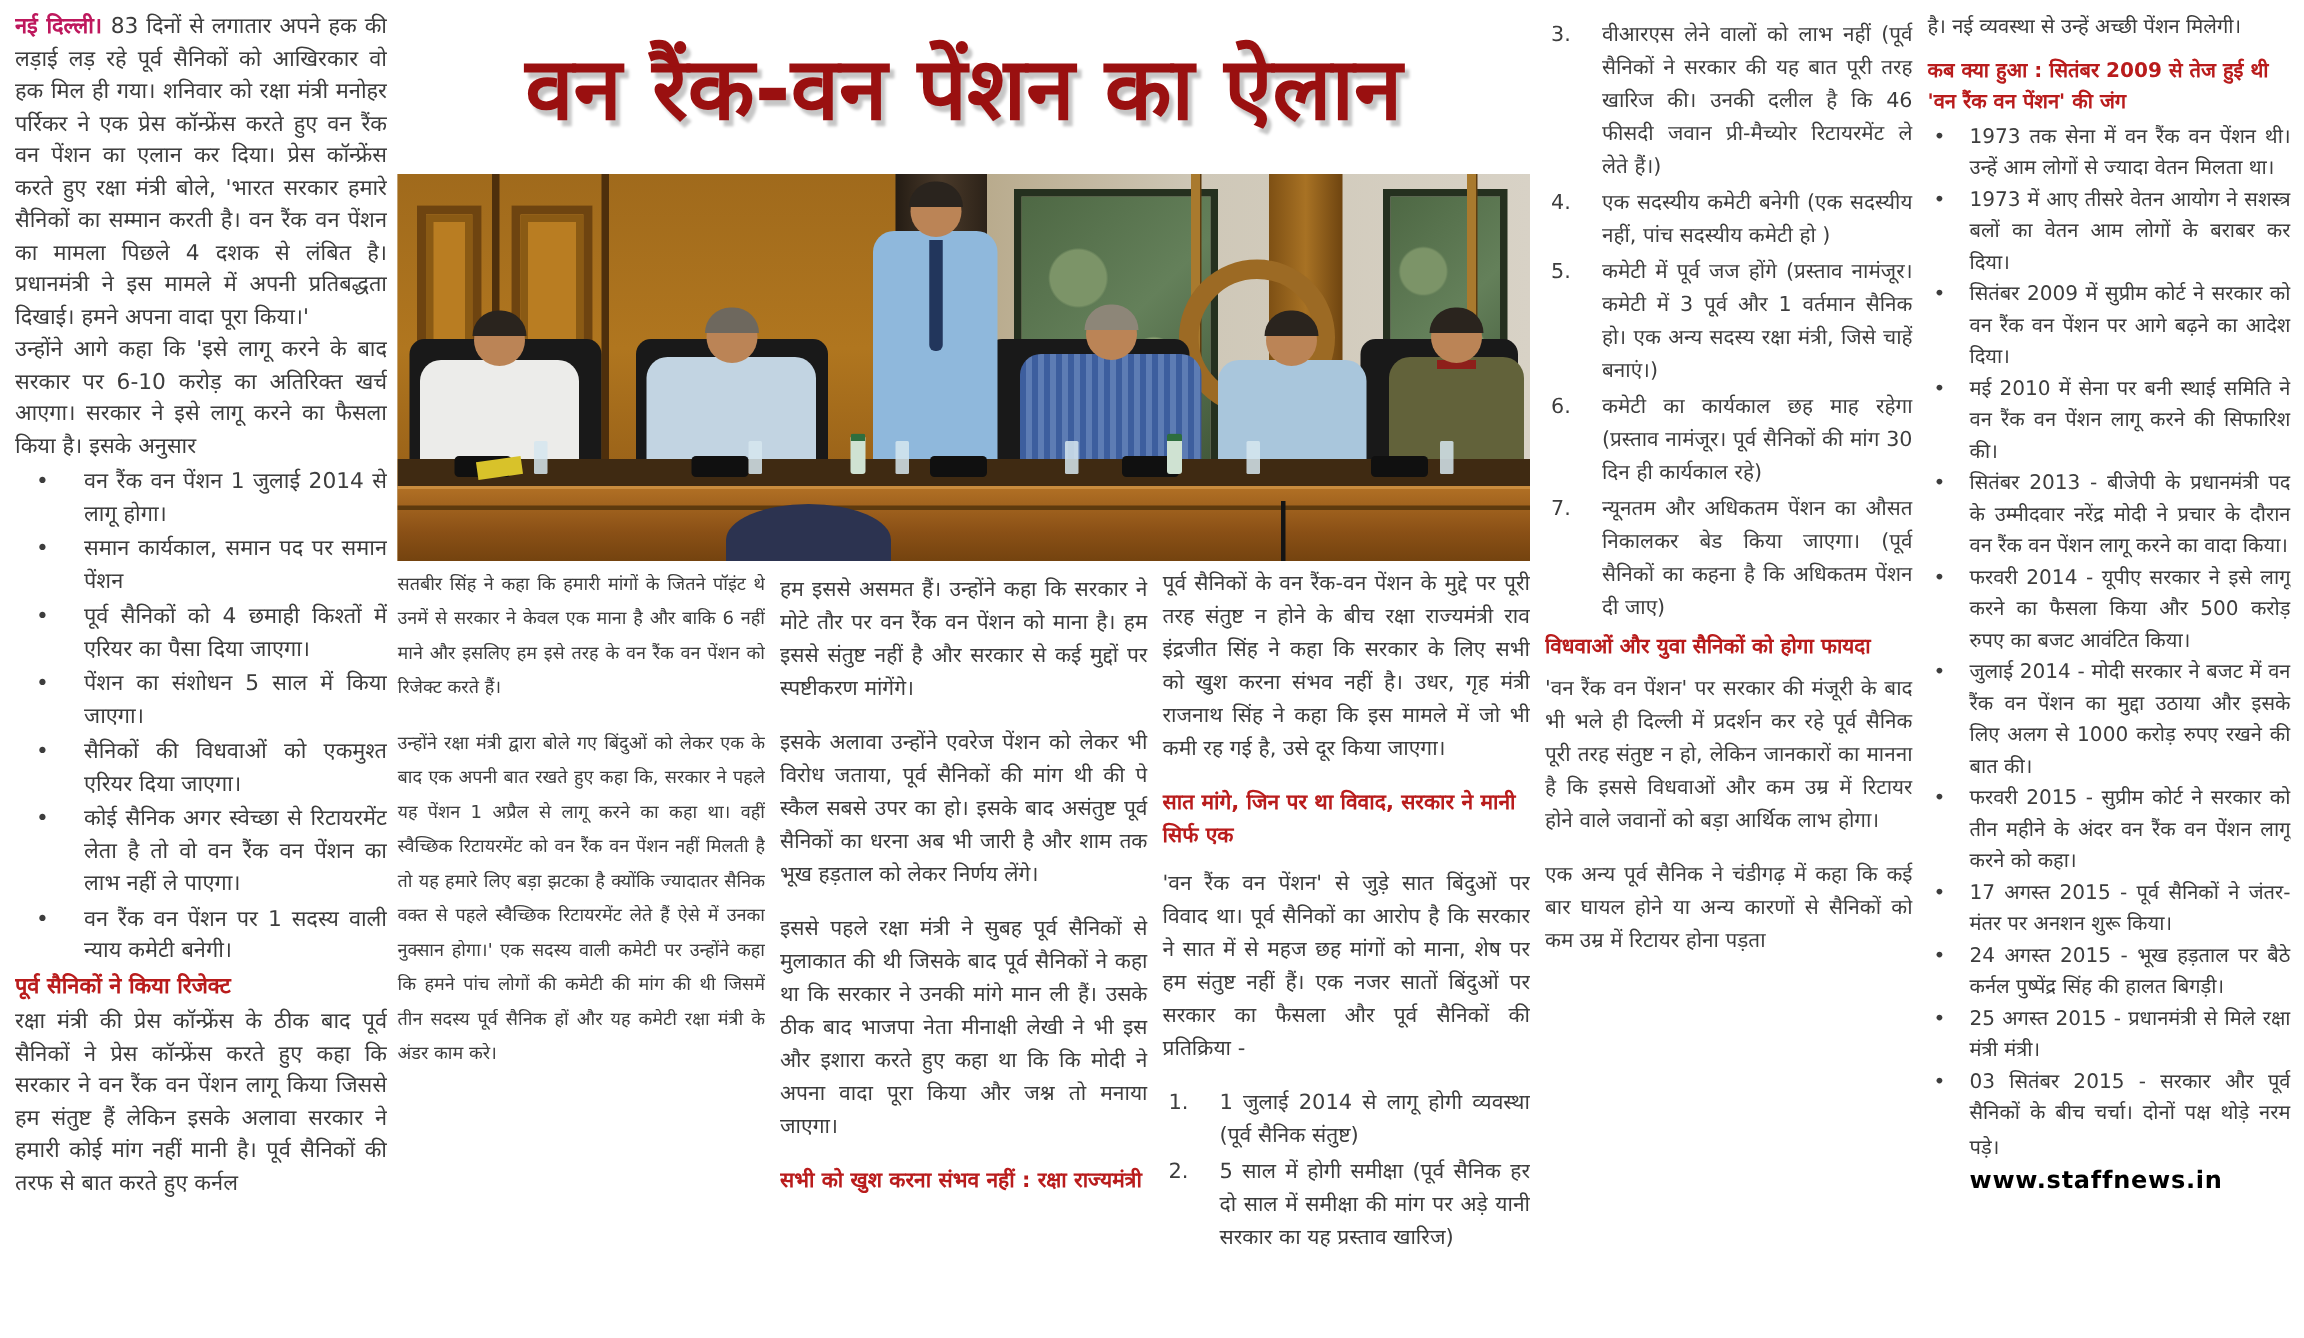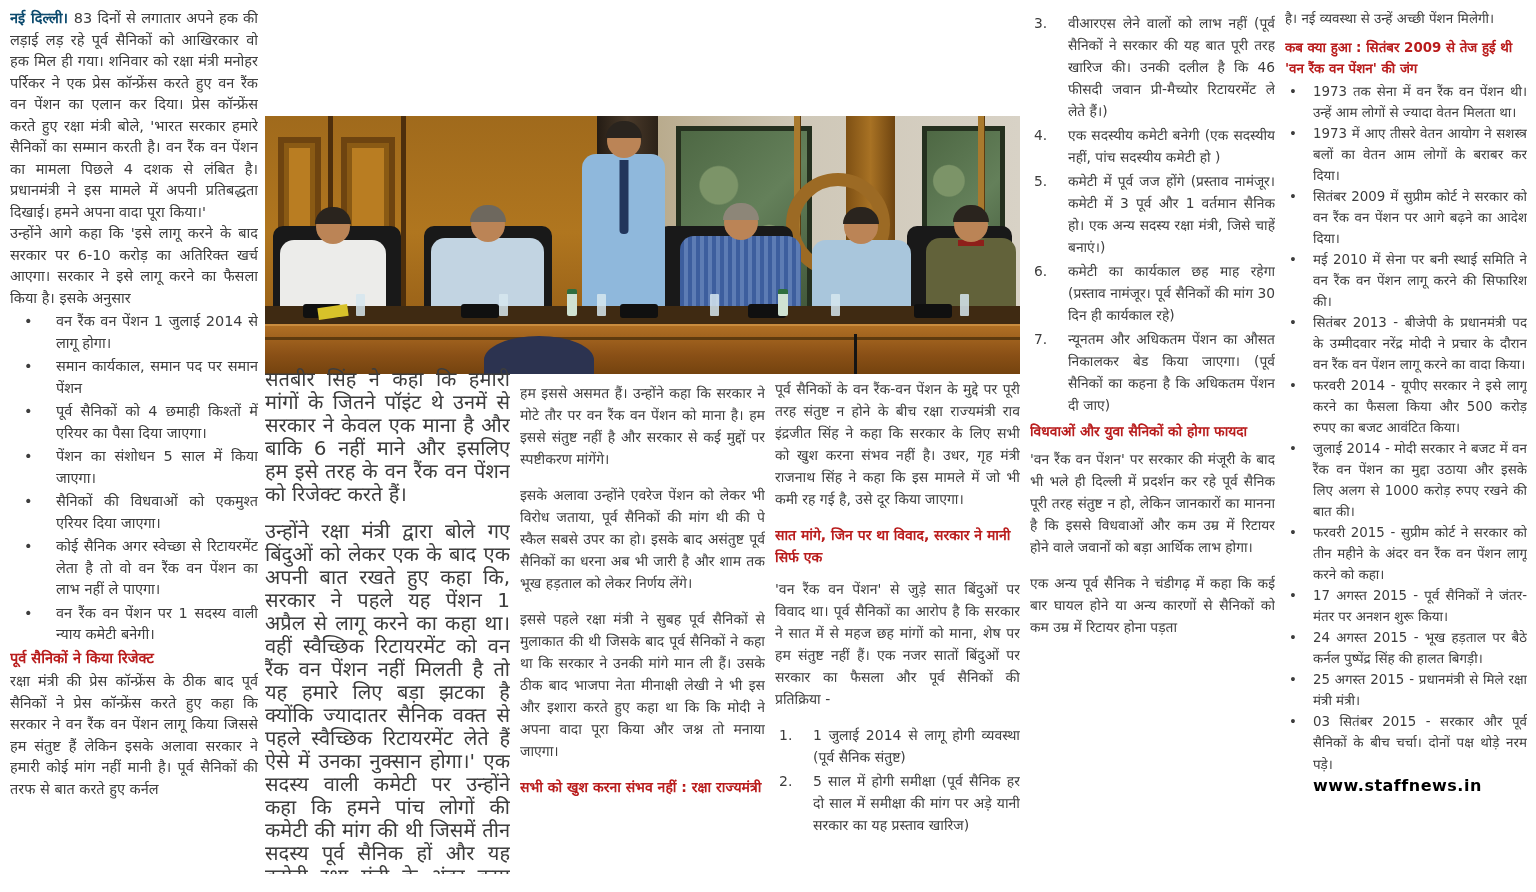--- a/index.html
+++ b/index.html
@@ -5,30 +5,30 @@
   * { box-sizing: border-box; }
   body { margin:0; background:#ffffff; }
   .page {
     position:relative; width:1536px; height:892px; overflow:hidden;
     background:#ffffff; color:#3d3d3d;
     font-family:"DejaVu Sans","Liberation Sans",sans-serif;
   }
   
   .col { position:absolute; top:8px; height:878px; overflow:hidden; }
   .c0 { left:10px;   width:248px; font-size:14.5px; line-height:21.5px; }
-  .c1 { left:265px;  top:368px; height:506px; width:245px; font-size:20px; line-height:23px; }
+  .c1 { left:265px;  top:378px; height:506px; width:245px; font-size:12px; line-height:23px; }
   .c2 { left:520px;  top:382px; height:506px; width:245px; font-size:14px; line-height:22px; }
   .c3 { left:775px;  top:378px; height:510px; width:245px; font-size:14px; line-height:22px; }
   .c4 { left:1030px; width:245px; font-size:13.8px; line-height:22px; }
   .c5 { left:1285px; width:242px; font-size:13.4px; line-height:21px; }
   .para { margin:0; text-align:justify; }
   .c1 .para, .c2 .para, .c3 .para, .c4 .para { margin:0 0 14px 0; }
   .c0 .para { margin:0; }
   .c5 .para { margin:0 0 8px 0; }
-  .lead { color:#0c4a6e; }
+  .lead { color:#be185d; }
   .subhead { margin:2px 0 2px 0; font-weight:bold; color:#b91c1c; text-align:left; }
   .c2 .subhead, .c3 .subhead { margin:0 0 10px 0; }
   .c4 .subhead { margin:4px 0 6px 0; }
   .c5 .subhead { margin:2px 0 2px 0; }
   .bullets { margin:2px 0 0 0; }
   .bullet-item { position:relative; padding-left:46px; text-align:justify; margin:0 0 2px 0; }
   .bullet-item .dot { position:absolute; left:14px; top:0; }
   .c5 .bullet-item { padding-left:28px; margin:0; }
   .c5 .bullet-item .dot { left:4px; }
   .numlist { margin:4px 0 0 0; }
@@ -133,20 +133,21 @@
         <div class="bullet-item"><span class="dot">•</span>पूर्व सैनिकों को 4 छमाही किश्तों में एरियर का पैसा दिया जाएगा।</div>
         <div class="bullet-item"><span class="dot">•</span>पेंशन का संशोधन 5 साल में किया जाएगा।</div>
         <div class="bullet-item"><span class="dot">•</span>सैनिकों की विधवाओं को एकमुश्त एरियर दिया जाएगा।</div>
         <div class="bullet-item"><span class="dot">•</span>कोई सैनिक अगर स्वेच्छा से रिटायरमेंट लेता है तो वो वन रैंक वन पेंशन का लाभ नहीं ले पाएगा।</div>
         <div class="bullet-item"><span class="dot">•</span>वन रैंक वन पेंशन पर 1 सदस्य वाली न्याय कमेटी बनेगी।</div>
       </div>
       <p class="subhead">पूर्व सैनिकों ने किया रिजेक्ट</p>
       <p class="para">रक्षा मंत्री की प्रेस कॉन्फ्रेंस के ठीक बाद पूर्व सैनिकों ने प्रेस कॉन्फ्रेंस करते हुए कहा कि सरकार ने वन रैंक वन पेंशन लागू किया जिससे हम संतुष्ट हैं लेकिन इसके अलावा सरकार ने हमारी कोई मांग नहीं मानी है। पूर्व सैनिकों की तरफ से बात करते हुए कर्नल</p>
     </div>
 
+  <h1 class="headline" style="color: rgb(154, 16, 16);">वन रैंक-वन पेंशन का ऐलान</h1>
 
   <div class="photo">
     <div class="ph-door">
       <div class="ph-panel p1"></div>
       <div class="ph-panel p2"></div>
       <div class="ph-panel p3"></div>
       <div class="ph-panel p4"></div>
       <div class="ph-doorline l1"></div>
       <div class="ph-doorline l2"></div>
     </div>

